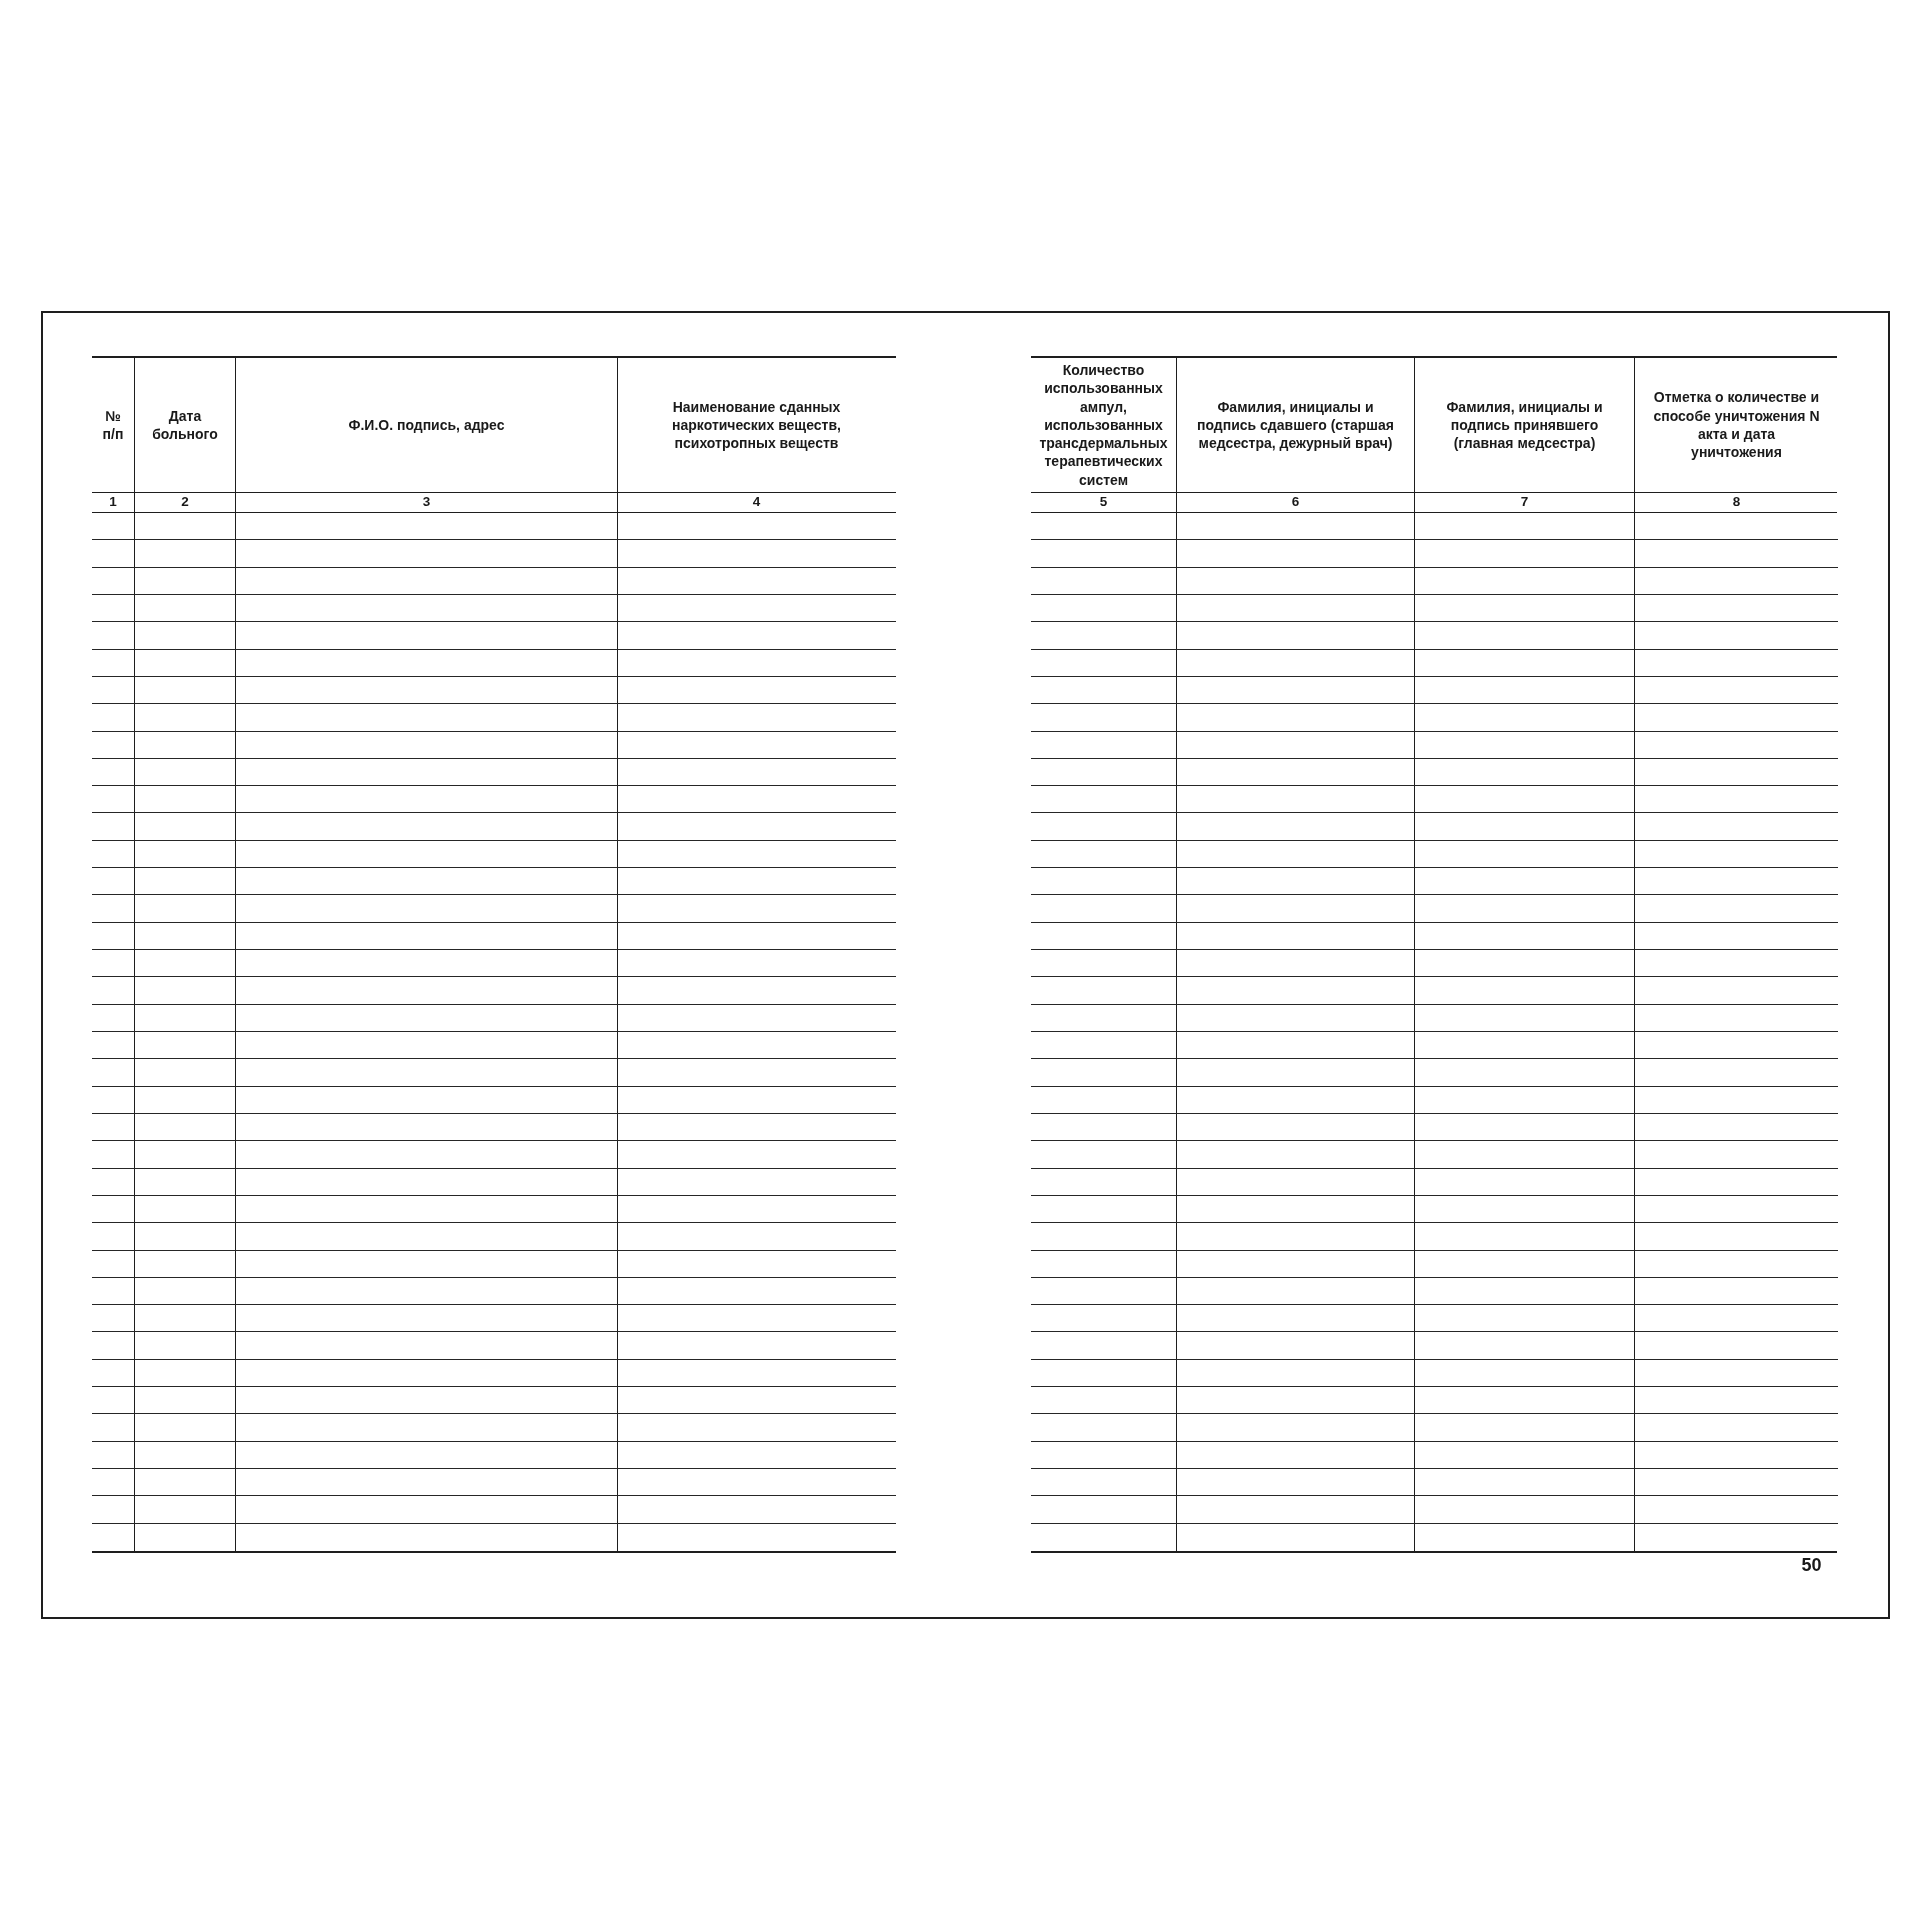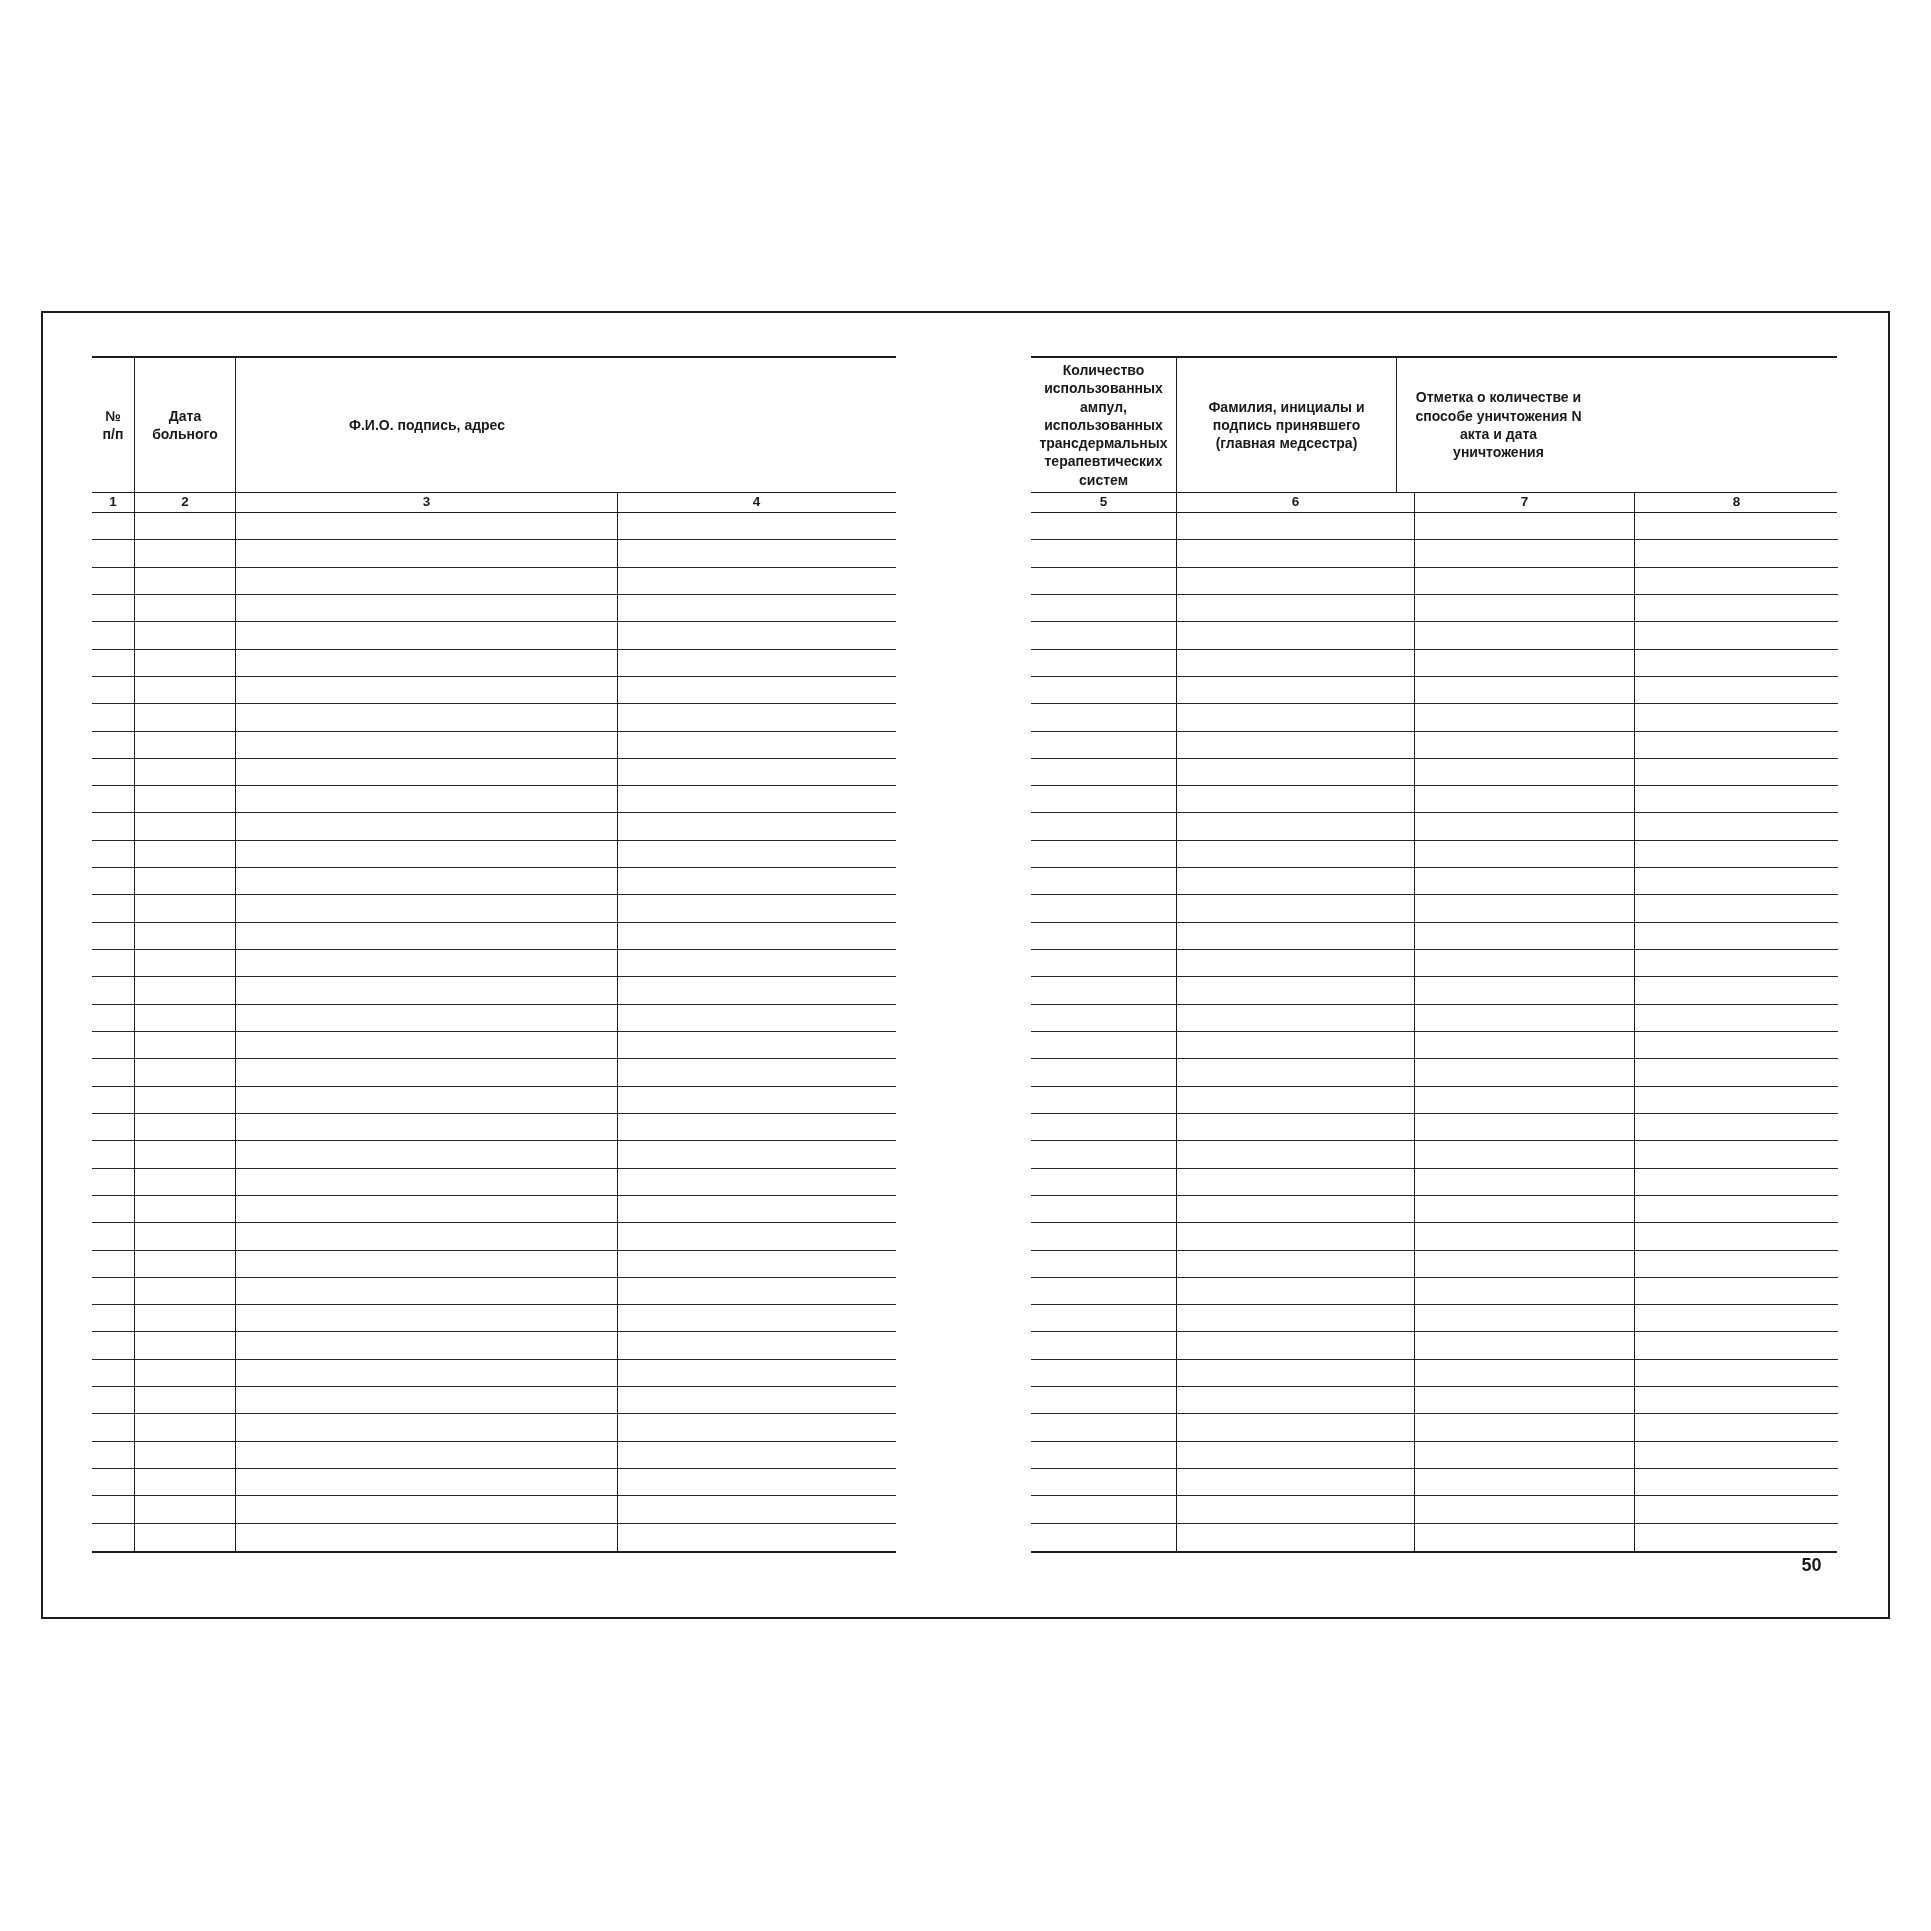--- a/index.html
+++ b/index.html
@@ -102,20 +102,21 @@
 <body>
 
 <div class="stage">
   <div class="frame"></div>
 
   <div class="jtable t-left">
     <div class="row thead">
         <div class="cell h c0">№ п/п</div>
         <div class="cell h c1">Дата больного</div>
         <div class="cell h c2">Ф.И.О. подпись, адрес</div>
+        <div class="cell h c3">Наименование сданных наркотических веществ, психотропных веществ</div>
       </div>
     <div class="row tnums">
         <div class="cell n c0">1</div>
         <div class="cell n c1">2</div>
         <div class="cell n c2">3</div>
         <div class="cell n c3">4</div>
       </div>
     <div class="tbody">
         <div class="row">
           <div class="cell c0"></div>
@@ -344,20 +345,21 @@
           <div class="cell c1"></div>
           <div class="cell c2"></div>
           <div class="cell c3"></div>
         </div>
       </div>
   </div>
 
   <div class="jtable t-right">
     <div class="row thead">
         <div class="cell h c0">Количество использованных ампул, использованных трансдермальных терапевтических систем</div>
+        <div class="cell h c1">Фамилия, инициалы и подпись сдавшего (старшая медсестра, дежурный врач)</div>
         <div class="cell h c2">Фамилия, инициалы и подпись принявшего (главная медсестра)</div>
         <div class="cell h c3">Отметка о количестве и способе уничтожения N акта и дата уничтожения</div>
       </div>
     <div class="row tnums">
         <div class="cell n c0">5</div>
         <div class="cell n c1">6</div>
         <div class="cell n c2">7</div>
         <div class="cell n c3">8</div>
       </div>
     <div class="tbody">

